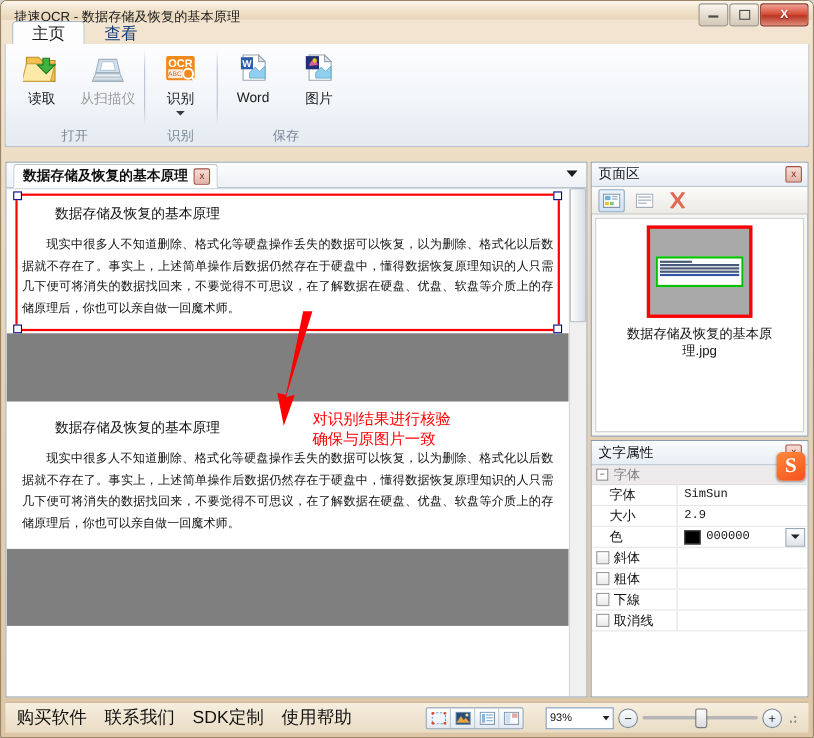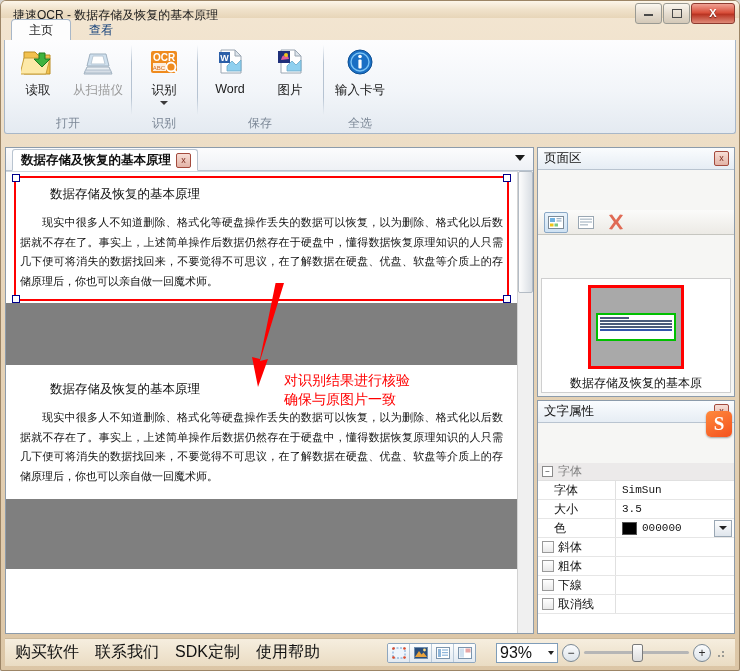--- a/index.html
+++ b/index.html
@@ -41,21 +41,21 @@
   .wbtn span{display:block;}
   .sqr{width:8px;height:7px;border:1px solid #4a4a4a;background:transparent;}
   .minbar{width:9px;height:3px;border-bottom:2px solid #4a4a4a;}
 
   
   .tabstrip{
     height:22px;position:relative;padding-left:10px;
     display:flex;align-items:flex-end;
   }
   .tab{
-    height:21px;line-height:21px;padding:0 17px;font-size:12px;color:#13407a;
+    height:21px;line-height:21px;padding:0 17px;font-size:15px;color:#13407a;
     border:1px solid transparent;border-bottom:none;
     border-radius:4px 4px 0 0;position:relative;top:1px;text-align:right;
   }
   .tab.active{
     background:#fdfdfd;border-color:#a8b7c8;color:#1a1a1a;
     box-shadow:0 -1px 0 #fff inset;
   }
   
   .ribbon{
     height:93px;margin:0 3px;background:linear-gradient(180deg,#fdfdfe 0%,#f2f5f9 55%,#e4eaf1 100%);
@@ -138,21 +138,20 @@
     position:absolute;left:278px;top:6px;color:#ff0000;font-size:14px;
     line-height:1.35;white-space:nowrap;
   }
   .arrow{position:absolute;left:232px;top:-82px;width:60px;height:110px;}
 
   
   .rightpane{width:198px;display:flex;flex-direction:column;gap:3px;}
   .panel{
     background:#f6f6f4;border:1px solid #8c9bab;display:flex;flex-direction:column;
     position:relative;
-    gap:40px;
   }
   .panelhdr{
     height:21px;display:flex;align-items:center;position:relative;
     background:linear-gradient(180deg,#fafcfe 0%,#e6edf4 100%);
     border-bottom:1px solid #b9c4d0;padding-left:6px;
   }
   .panelhdr .ptitle{font-size:12.5px;color:#111;}
   .panelhdr .xbox{position:absolute;right:5px;top:3px;}
   .ptoolbar{
     height:24px;display:flex;align-items:center;gap:6px;padding:0 6px;
@@ -220,21 +219,21 @@
   }
   .slinks{display:flex;gap:16px;padding-left:10px;}
   .slink{font-size:16px;color:#111;}
   .sright{margin-left:auto;display:flex;align-items:center;gap:4px;padding-right:8px;}
   .vbtns{display:flex;border:1px solid #8fa7bf;border-radius:2px;overflow:hidden;}
   .vbtn{width:21px;height:18px;display:flex;align-items:center;justify-content:center;
     background:linear-gradient(180deg,#fdfefe,#e2eaf2);border-right:1px solid #b9c9d8;}
   .vbtn:last-child{border-right:none;}
   .zoomsel{
     width:54px;height:18px;border:1px solid #7f9db9;background:#fff;
-    display:flex;align-items:center;padding:0 3px;font-size:16px;color:#111;margin-left:16px;
+    display:flex;align-items:center;padding:0 3px;font-size:10px;color:#111;margin-left:16px;
   }
   .zoomsel i{margin-left:auto;width:0;height:0;border-left:3px solid transparent;border-right:3px solid transparent;border-top:4px solid #222;}
   .circbtn{
     width:16px;height:16px;border-radius:50%;border:1px solid #7a8894;
     background:linear-gradient(180deg,#fbfcfd,#dde4ea);
     display:flex;align-items:center;justify-content:center;font-size:12px;color:#2a2a2a;line-height:1;
   }
   .track{width:105px;height:3px;background:#b6b6b6;position:relative;border-radius:2px;}
   .knob{
     position:absolute;left:48px;top:-7px;width:9px;height:16px;
@@ -350,36 +349,20 @@
               <circle cx="13" cy="8" r="2" fill="#f0c419"></circle>
               <path d="M14 19 l5 -5 l4 4 l5 -5 v11 h-14 z" fill="#8fd0ef" stroke="#6aa8c8" stroke-width="0.8"></path>
             </svg>
           </span>
           <span class="lbl">图片</span>
         </div>
       </div>
       <div class="gname">保存</div>
     </div>
 
-    <div class="rgroup">
-      <div class="ritems">
-        <div class="rbtn" style="width:66px">
-          <span class="ico">
-            <svg width="34" height="32" viewBox="0 0 34 32">
-              <circle cx="17" cy="15" r="12" fill="#1a6fc4" stroke="#0d4f92" stroke-width="1"></circle>
-              <circle cx="17" cy="15" r="9" fill="none" stroke="#7cc4f5" stroke-width="1.4"></circle>
-              <circle cx="17" cy="9.5" r="1.8" fill="#ffffff"></circle>
-              <rect x="15.4" y="12.5" width="3.2" height="9" rx="1" fill="#ffffff"></rect>
-            </svg>
-          </span>
-          <span class="lbl">输入卡号</span>
-        </div>
-      </div>
-      <div class="gname">全选</div>
-    </div>
   </div>
 
   <div class="main">
 
     <div class="leftpane">
       <div class="doctabbar">
         <div class="doctab">
           <span class="t">数据存储及恢复的基本原理</span>
           <span class="xbox">x</span>
         </div>
@@ -489,21 +472,21 @@
             <span>字体</span>
           </div>
 
           <div class="prow">
             <span class="k">字体</span>
             <span class="v">SimSun</span>
           </div>
 
           <div class="prow">
             <span class="k">大小</span>
-            <span class="v">3.5</span>
+            <span class="v">2.9</span>
           </div>
 
           <div class="prow">
             <span class="k">色</span>
             <span class="v">
               <span class="swatch"></span>
               <span>000000</span>
               <span class="ddarrow">
                   <i></i>
                 </span>

